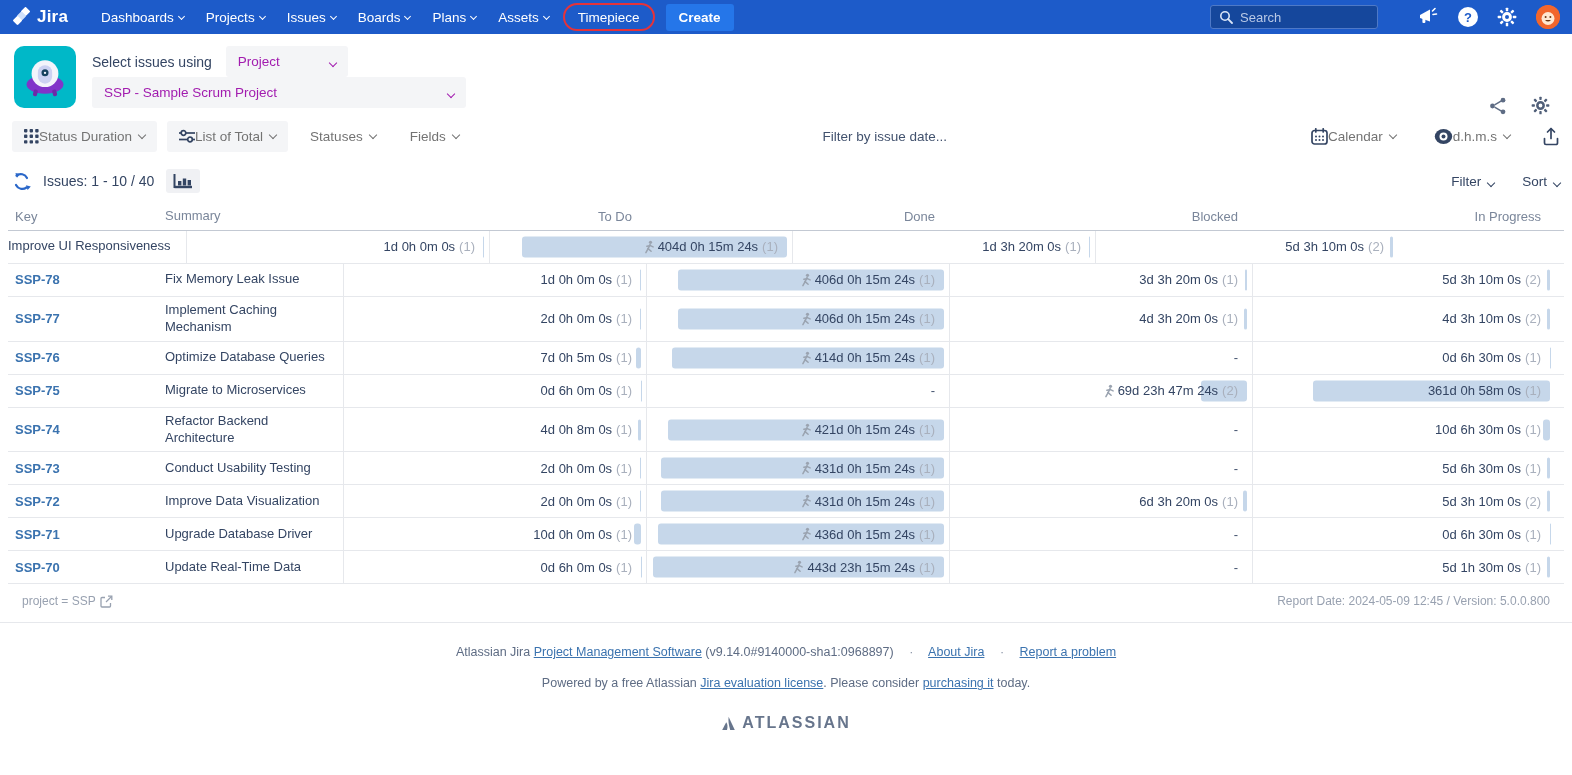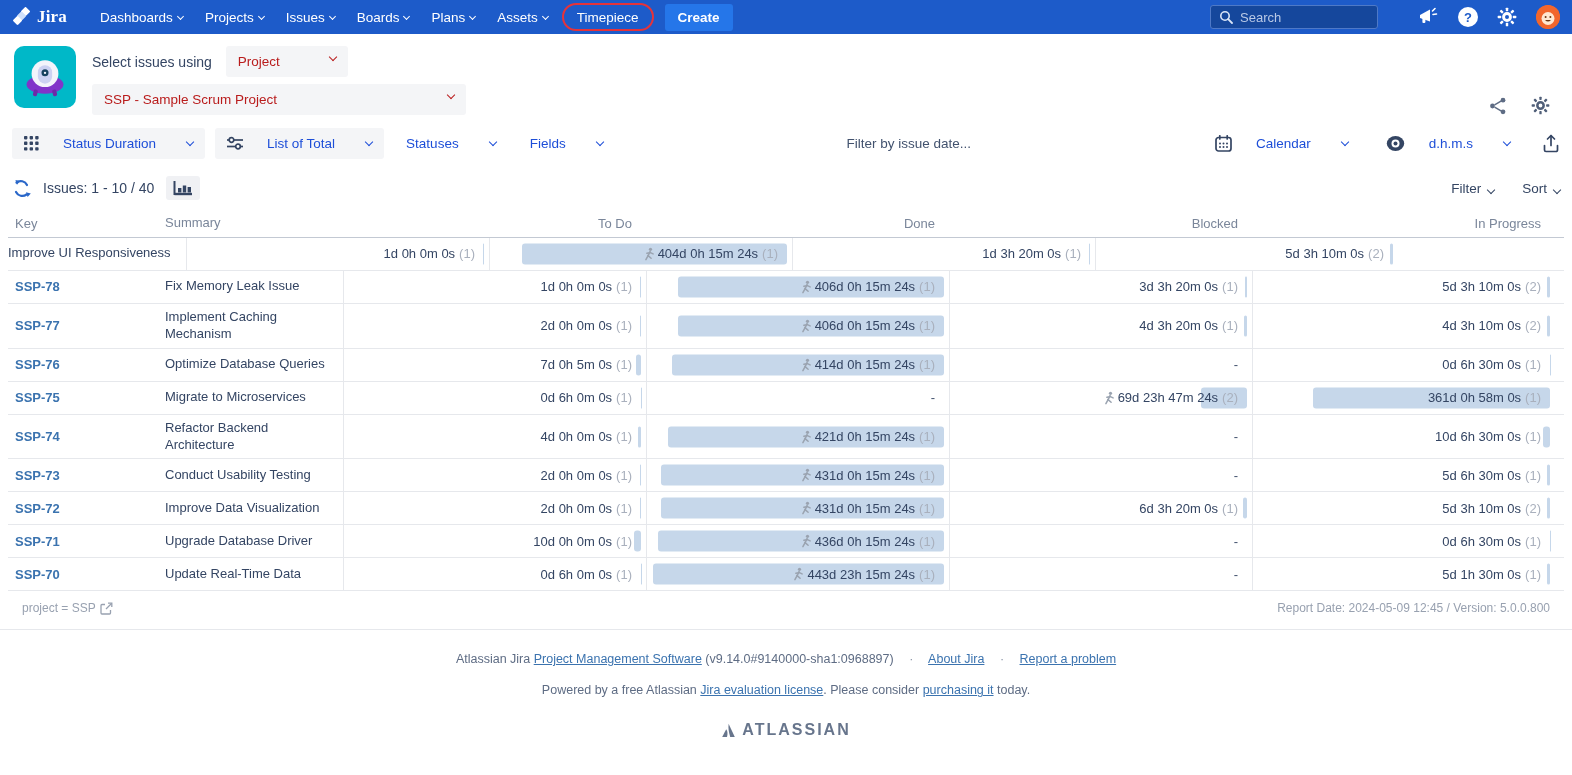--- a/index.html
+++ b/index.html
@@ -13,21 +13,21 @@
   .chev.sm { width:5px; height:5px; margin-left:5px; margin-bottom:2px; }
   .pgc { display:inline-block; width:7px; height:7px;
     border-right:2px solid currentColor; border-bottom:2px solid currentColor; }
   .pgc.r { transform:rotate(-45deg); }
   .pgc.l { transform:rotate(135deg); }
 
   
   .navbar { height:34px; background:#1d5bc9; display:flex; align-items:center;
     padding:0 12px; color:#fff; font-size:13.5px; }
   .logo { display:flex; align-items:center; gap:5px; margin-right:22px; }
-  .logo-text { font-size:17px; font-weight:600; letter-spacing:.2px;font-family:Liberation Serif, serif; }
+  .logo-text { font-size:17px; font-weight:600; letter-spacing:.2px; }
   .nav-items { display:flex; align-items:center; height:100%; }
   .nav-item { padding:0 11px; display:flex; align-items:center; height:100%;
     cursor:pointer; white-space:nowrap; }
   .nav-item.highlighted { border:2.5px solid #e5333a; border-radius:15px;
     height:28px; padding:0 13px; margin:0 3px; }
   .create-btn { background:#2576e9; color:#fff; font-weight:600; font-size:13.5px;
     padding:6px 13px; border-radius:3px; border:none; margin-left:8px; cursor:pointer; }
   .nav-spacer { flex:1; }
   .search-box { display:flex; align-items:center; gap:7px; background:#15479c;
     border:1px solid #4e79c7; border-radius:3px; height:24px; width:168px;
@@ -43,32 +43,32 @@
     display:flex; align-items:center; justify-content:center; overflow:hidden; }
 
   
   .rpt-header { display:flex; padding:12px 14px 4px; position:relative; }
   .app-icon { width:62px; height:62px; border-radius:10px; background:#00b8c8;
     display:flex; align-items:center; justify-content:center; flex:none; }
   .hdr-controls { margin-left:16px; }
   .hdr-row1 { display:flex; align-items:center; gap:14px; }
   .hdr-label { font-size:14px; color:#344563; }
   .dd { background:#f4f5f7; border-radius:3px; padding:8px 12px; font-size:13.5px;
-    color:#b91c1c; display:flex; align-items:flex-start; cursor:pointer; }
+    color:#a21caf; display:flex; align-items:flex-end; cursor:pointer; }
   .dd .chev { margin-left:auto; }
   .dd.mode { width:122px; }
-  .dd.project { width:374px; margin-top:7px; }
+  .dd.project { width:374px; }
   .hdr-right-icons { position:absolute; right:22px; top:62px; display:flex;
     gap:24px; align-items:center; }
   .hdr-right-icons > span { cursor:pointer; display:flex; }
 
   
   .toolbar { display:flex; align-items:center; padding:8px 12px 6px; gap:10px; }
-  .tb-btn { display:flex; align-items:center; gap:24px; font-size:13.5px;
-    color:#1d4ed8; padding:8px 12px; border-radius:3px; cursor:pointer;
+  .tb-btn { display:flex; align-items:center; gap:0; font-size:13.5px;
+    color:#737373; padding:8px 12px; border-radius:3px; cursor:pointer;
     white-space:nowrap; }
   .tb-btn.filled { background:#f4f5f7; }
   .tb-center { flex:1; text-align:center; color:#42526e; font-size:13.5px; }
   .tb-right { display:flex; align-items:center; gap:14px; }
 
   
   .issues-bar { display:flex; align-items:center; padding:10px 12px 8px;
     position:relative; font-size:14px; }
   .refresh { display:flex; margin-right:12px; cursor:pointer; }
   .issues-count { color:#344563; }
@@ -567,21 +567,21 @@
         </div>
       </div>
       <div class="tr">
         <div class="c key">
           <a class="key-link">SSP-74</a>
         </div>
         <div class="c summary">Refactor Backend Architecture</div>
         <div class="c dur">
           <span class="bar" style="width:0.87%"></span>
           <span class="dur-text">
-            <span>4d 0h 0m 0s</span>
+            <span>4d 0h 8m 0s</span>
             <span class="count">(1)</span>
           </span>
         </div>
         <div class="c dur">
           <span class="bar" style="width:91.50%"></span>
           <span class="dur-text">
             <svg class="runner" width="13" height="14" viewBox="0 0 12 14">
               <g stroke="#9aa3b0" stroke-width="1.5" stroke-linecap="round" fill="none">
                 <circle cx="8" cy="2.3" r="1.6" fill="#9aa3b0" stroke="none"></circle>
                 <path d="M7.6 4.6 L5.6 8.6"></path>

